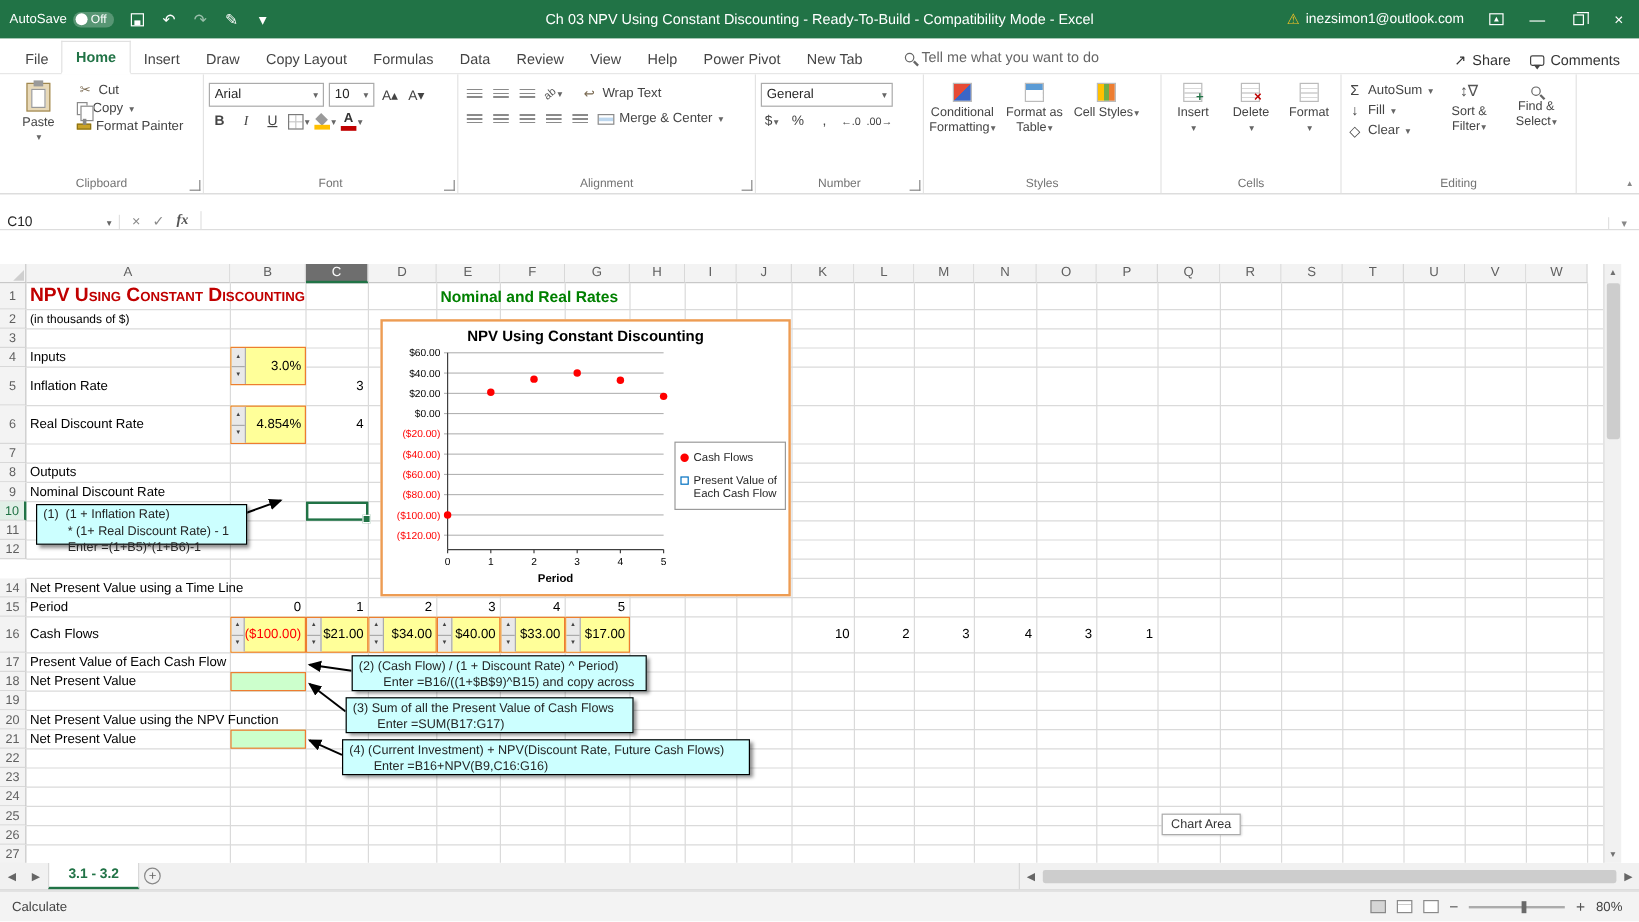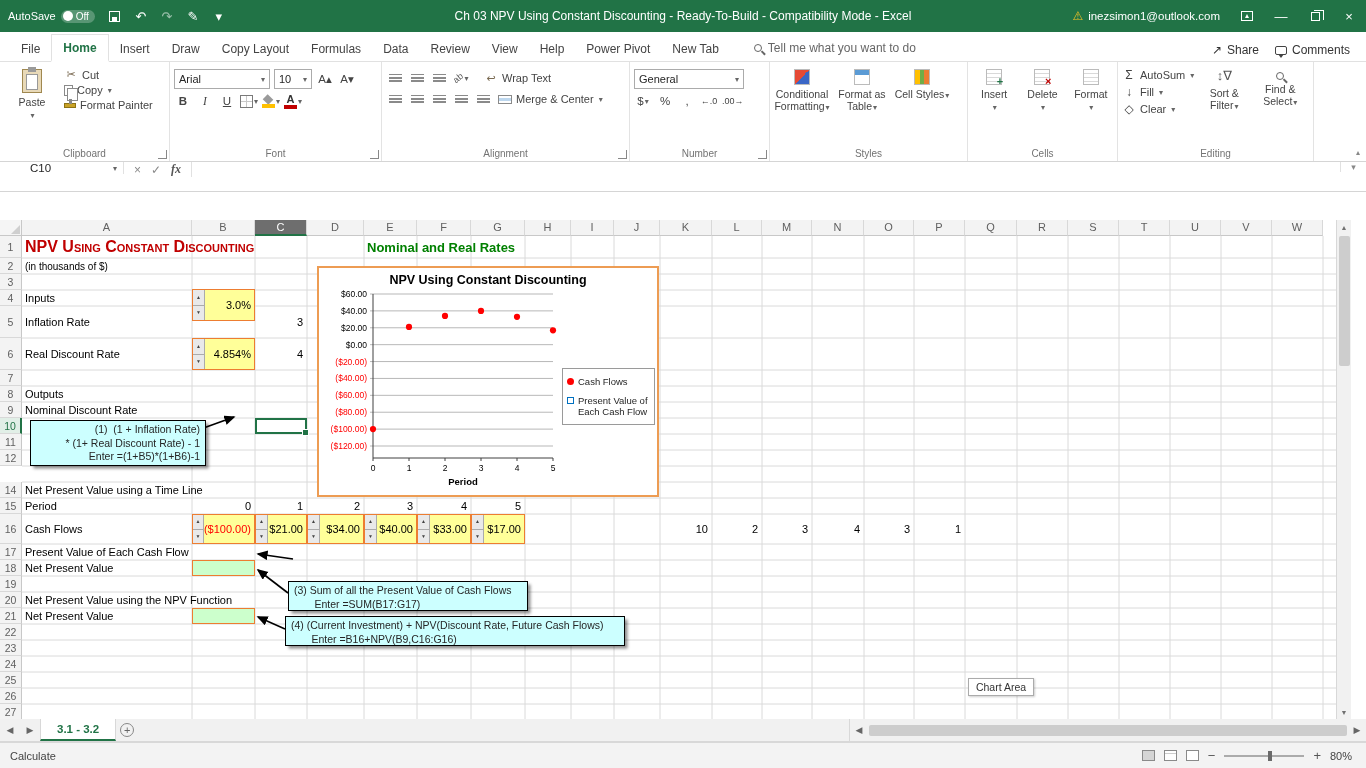--- a/index.html
+++ b/index.html
@@ -77,21 +77,21 @@
   .csq.ft{background:linear-gradient(#5B9BD5 0 5px,#fff 5px),repeating-linear-gradient(#fff 0 3px,#d9d9d9 3px 4px);}
   .csq.cs{background:linear-gradient(90deg,#FFC000 33%,#70AD47 33% 66%,#ED7D31 66%);}
   .csq.ins{background:repeating-linear-gradient(#fff 0 3px,#d9d9d9 3px 4px);position:relative;}
   .csq.ins::after{content:"+";position:absolute;right:-2px;bottom:-4px;color:#217346;font-weight:bold;font-size:11px;}
   .csq.del{background:repeating-linear-gradient(#fff 0 3px,#d9d9d9 3px 4px);position:relative;}
   .csq.del::after{content:"×";position:absolute;right:-2px;bottom:-4px;color:#C00000;font-weight:bold;font-size:11px;}
   .csq.fmt{background:repeating-linear-gradient(#fff 0 3px,#d9d9d9 3px 4px);}
   .sigma{font-size:12px;color:#444;width:14px;text-align:center;}
 
   
-  #formulabar{height:30px;display:flex;align-items:flex-start;background:#fff;border-bottom:1px solid #D5D5D5;padding-left:24px;}
+  #formulabar{height:30px;display:flex;align-items:flex-end;background:#fff;border-bottom:1px solid #D5D5D5;}
   #namebox{width:100px;display:flex;align-items:center;justify-content:space-between;padding:0 6px;border-right:1px solid #E1E1E1;font-size:11.5px;}
   .fb-btns{display:flex;align-items:center;gap:10px;padding:0 10px;border-right:1px solid #E1E1E1;color:#8a8a8a;font-size:12px;}
   .fx{font-family:"Liberation Serif",serif;font-style:italic;font-weight:bold;color:#555;}
   #fb-input{flex:1;background:#fff;}
   #fb-exp{width:26px;display:flex;align-items:center;justify-content:center;color:#888;font-size:9px;border-left:1px solid #E1E1E1;}
   #fb-spacer{height:28px;background:#fff;border-bottom:1px solid #fff;}
 
   
   #sheetwrap{position:relative;height:499px;background:#fff;display:flex;}
   #grid{position:relative;width:1336px;height:499px;overflow:hidden;background:#fff;}
@@ -112,21 +112,21 @@
   .cell.spin{background:#FFFF99;border:1px solid #ED7D31;padding:0;}
   .cell.neg .v{color:#FF0000;}
   .spinctl{width:12px;align-self:stretch;display:flex;flex-direction:column;border-right:1px solid #ABABAB;background:#E9E9E9;}
   .spinctl i{flex:1;font-style:normal;font-size:5px;line-height:1;display:flex;align-items:center;justify-content:center;color:#444;}
   .spinctl i:first-child{border-bottom:1px solid #ABABAB;}
   .cell .v{flex:1;text-align:right;padding-right:3px;}
   #selbox{position:absolute;border:2px solid #217346;z-index:2;}
   #selbox::after{content:"";position:absolute;right:-4px;bottom:-4px;width:5px;height:5px;background:#217346;border:1px solid #fff;}
   #overlay{position:absolute;left:0;top:0;z-index:4;pointer-events:none;}
   .callout{position:absolute;background:#CCFFFF;border:1px solid #000;box-shadow:2.5px 2.5px 3px rgba(0,0,0,.45);font-size:10.5px;line-height:1.3;padding:2px 5px;white-space:pre-wrap;z-index:5;}
-  .co1{left:30px;top:200px;width:176px;height:46px;text-align:right;}
+  .co1{left:30px;top:200px;width:176px;height:34px;}
   .co2{left:293px;top:326px;width:246px;height:30px;}
   .co3{left:288px;top:361px;width:240px;height:30px;}
   .co4{left:285px;top:396px;width:340px;height:30px;}
   #chart{position:absolute;left:317px;top:46px;width:342px;height:231px;background:#fff;border:2px solid #ED9C53;z-index:3;}
   #chart-title{text-align:center;font-weight:bold;font-size:12.5px;margin-top:5px;color:#000;}
   #chart-svg{position:absolute;left:0;top:22px;width:338px;height:207px;}
   #chart-legend{position:absolute;left:243px;top:100px;width:93px;border:1px solid #9a9a9a;background:#fff;font-size:9.5px;padding:4px 3px;z-index:2;}
   .lg{display:flex;gap:4px;align-items:flex-start;margin:3px 1px 8px;}
   .lg:last-child{margin-bottom:3px;}
   .mk-red{width:7px;height:7px;border-radius:50%;background:#FF0000;flex-shrink:0;margin-top:2px;}
@@ -507,20 +507,22 @@
         </defs>
         <line x1="198" y1="210" x2="234" y2="197" stroke="#000" stroke-width="1.6" marker-end="url(#ah)"></line>
         <line x1="293" y1="339" x2="258" y2="334" stroke="#000" stroke-width="1.6" marker-end="url(#ah)"></line>
         <line x1="288" y1="373" x2="258" y2="350" stroke="#000" stroke-width="1.6" marker-end="url(#ah)"></line>
         <line x1="285" y1="409" x2="258" y2="397" stroke="#000" stroke-width="1.6" marker-end="url(#ah)"></line>
       </svg>
 
       <div class="callout co1">(1)  (1 + Inflation Rate)
        * (1+ Real Discount Rate) - 1
        Enter =(1+B5)*(1+B6)-1</div>
+      <div class="callout co2">(2) (Cash Flow) / (1 + Discount Rate) ^ Period)
+       Enter =B16/((1+$B$9)^B15) and copy across</div>
       <div class="callout co3">(3) Sum of all the Present Value of Cash Flows
        Enter =SUM(B17:G17)</div>
       <div class="callout co4">(4) (Current Investment) + NPV(Discount Rate, Future Cash Flows)
        Enter =B16+NPV(B9,C16:G16)</div>
 
       <div id="chart">
         <div id="chart-title">NPV Using Constant Discounting</div>
         <svg id="chart-svg">
             <line x1="51" y1="4" x2="234" y2="4" stroke="#9a9a9a" stroke-width="0.7"></line>
             <text x="48" y="7" text-anchor="end" font-size="8.5" font-family="Liberation Sans, sans-serif" fill="#000">$60.00</text>

